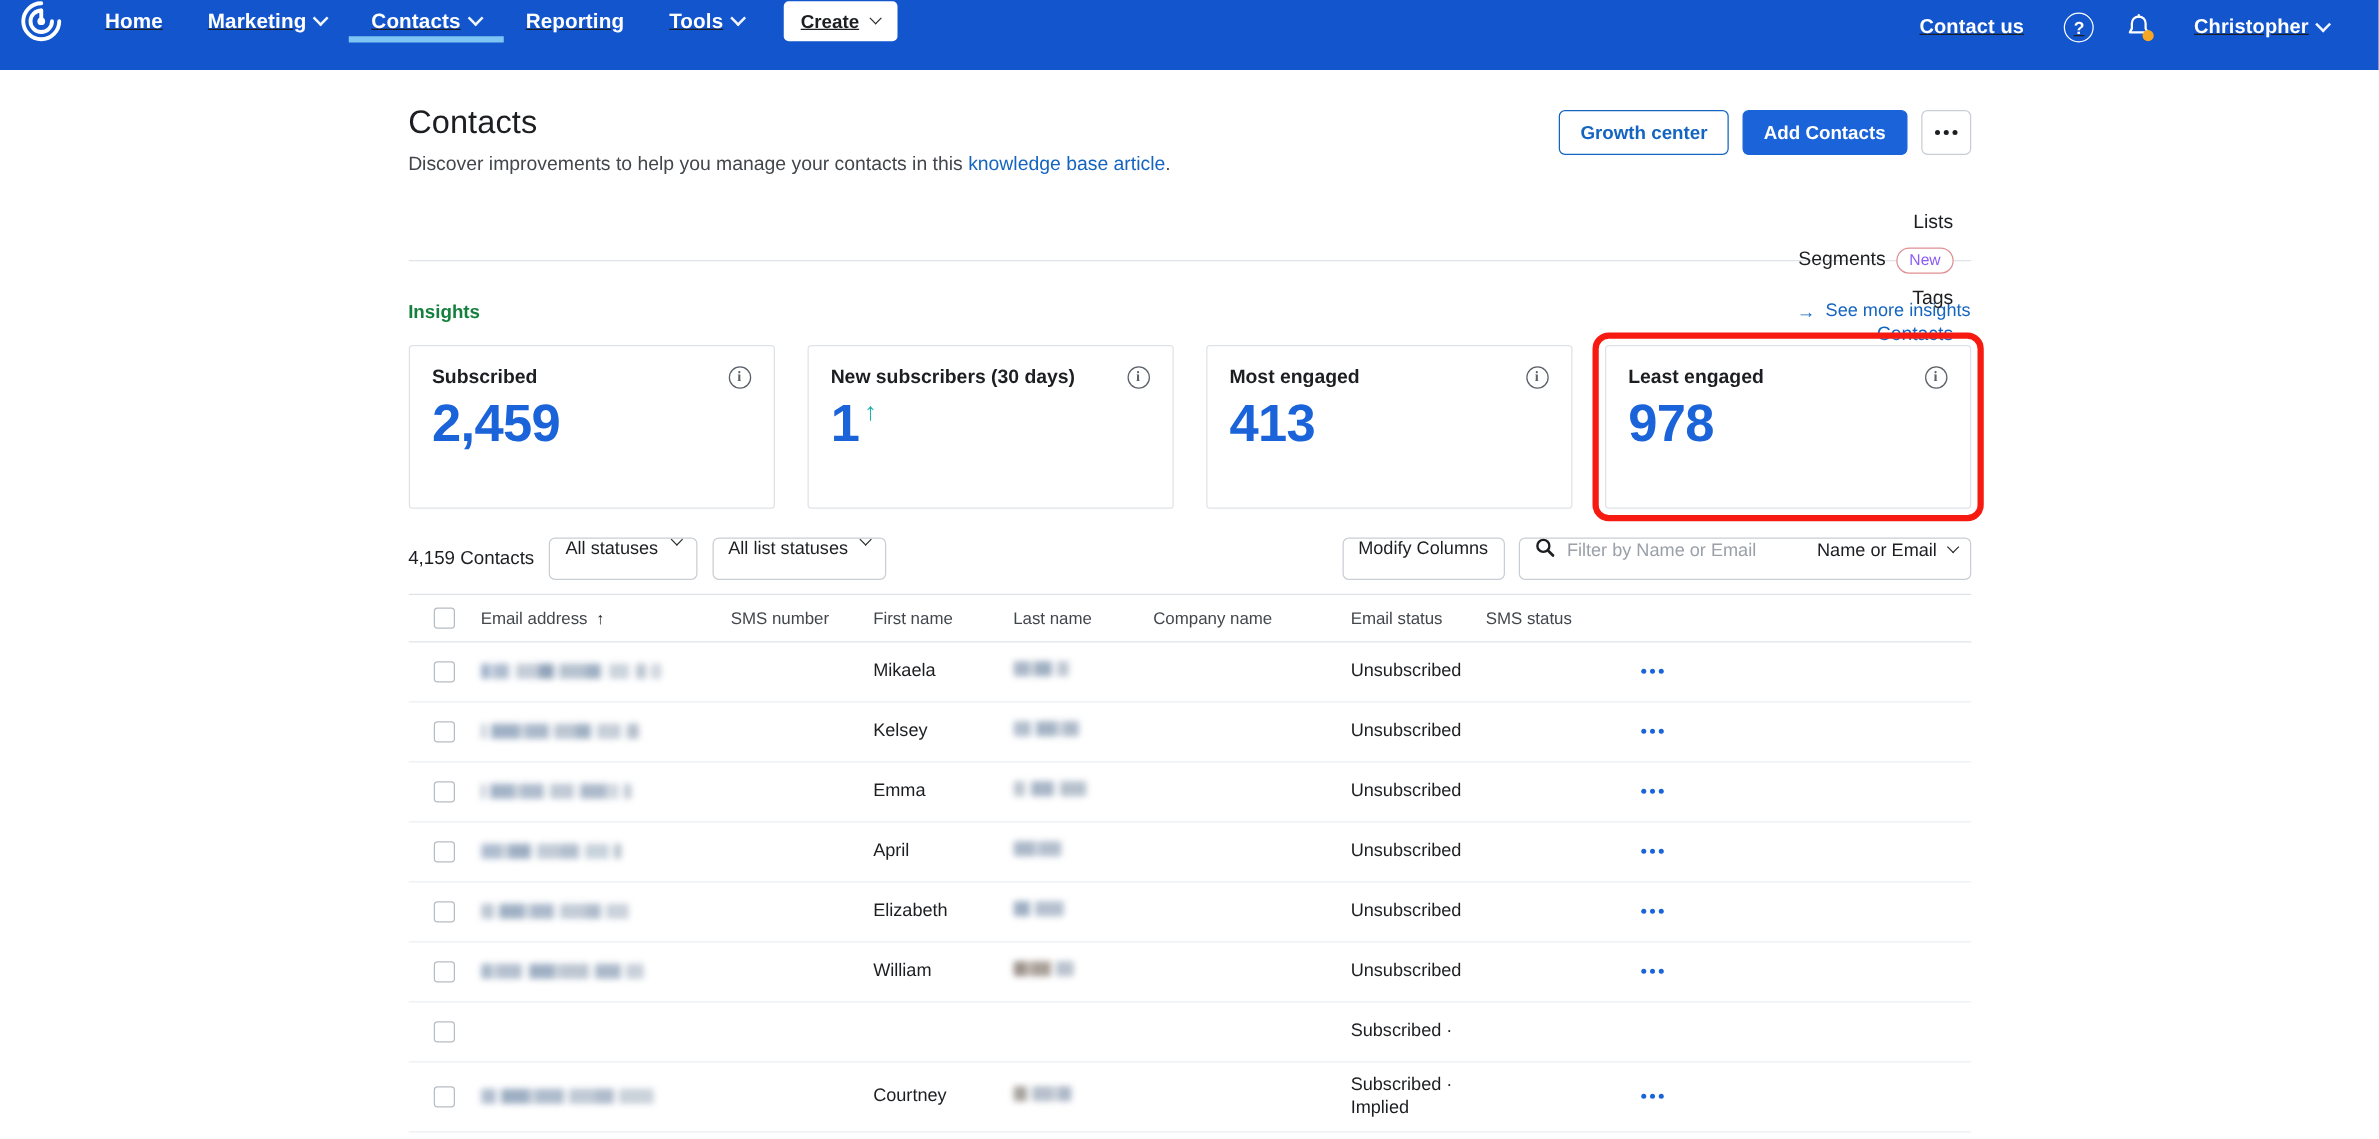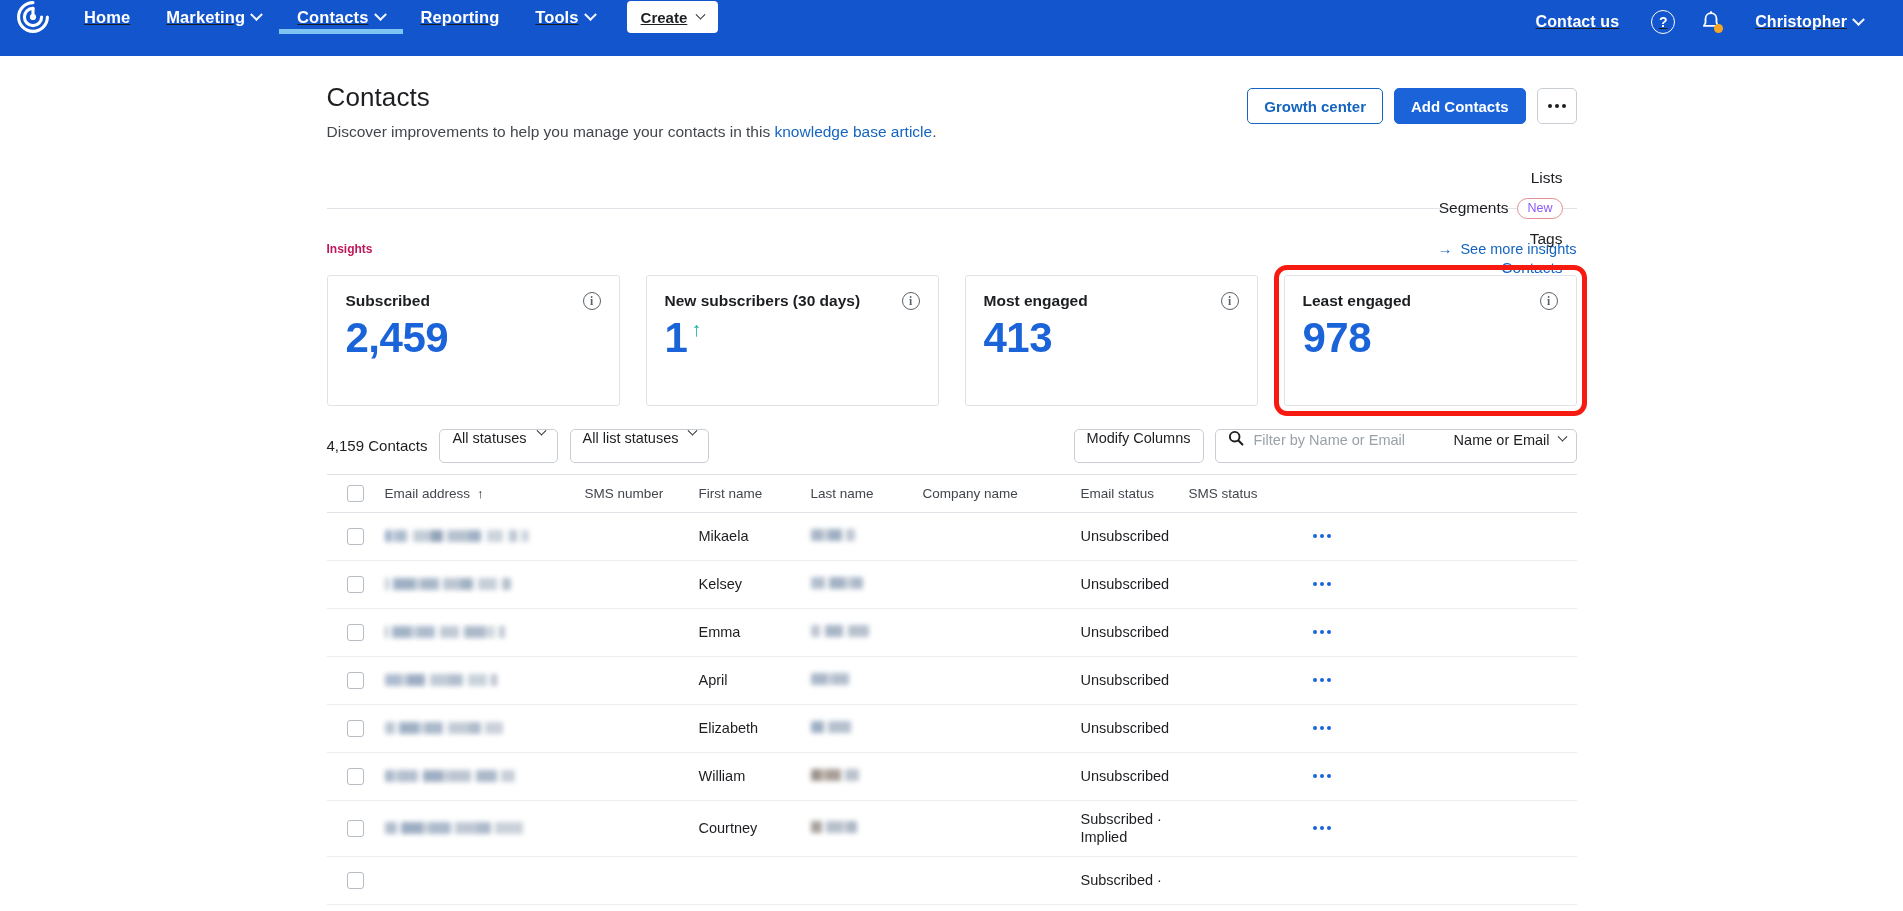--- a/index.html
+++ b/index.html
@@ -172,21 +172,21 @@
     padding: 2px 9px;
     line-height: 1.2;
     background: #fff;
   }
 
   
   .insights-head {
     margin-top: 32px;
     display: flex; align-items: center;
   }
-  .insights-title { font-size: 12px; font-weight: 700; color: #be185d; }
+  .insights-title { font-size: 15px; font-weight: 700; color: #15803d; }
   .see-more {
     margin-left: auto;
     display: flex; align-items: center; gap: 8px;
     color: #1565c0; font-size: 14.5px; cursor: pointer;
   }
   .arrow-right { font-size: 15px; line-height: 1; }
 
   .cards {
     margin-top: 18px;
     display: grid;
@@ -663,20 +663,34 @@
         <div class="c-sstat"></div>
         <div class="c-more">
           <span class="row-more">
             <span class="dot3 blue"></span>
             <span class="dot3 blue"></span>
             <span class="dot3 blue"></span>
           </span>
         </div>
       </div>
 
+      <div class="trow">
+        <div class="c-check">
+            <span class="cbox"></span>
+          </div>
+        <div class="c-email"></div>
+        <div class="c-sms"></div>
+        <div class="c-first"></div>
+        <div class="c-last"></div>
+        <div class="c-comp"></div>
+        <div class="c-estat">Subscribed ·</div>
+        <div class="c-sstat"></div>
+        <div class="c-more"></div>
+      </div>
+
       <div class="trow tall">
         <div class="c-check">
             <span class="cbox"></span>
           </div>
         <div class="c-email">
             <span class="redact rb7"></span>
           </div>
         <div class="c-sms"></div>
         <div class="c-first">Courtney</div>
         <div class="c-last"><span class="redact rl7"></span></div>
@@ -684,30 +698,16 @@
         <div class="c-estat">Subscribed · Implied</div>
         <div class="c-sstat"></div>
         <div class="c-more">
           <span class="row-more">
             <span class="dot3 blue"></span>
             <span class="dot3 blue"></span>
             <span class="dot3 blue"></span>
           </span>
         </div>
       </div>
-
-      <div class="trow">
-        <div class="c-check">
-            <span class="cbox"></span>
-          </div>
-        <div class="c-email"></div>
-        <div class="c-sms"></div>
-        <div class="c-first"></div>
-        <div class="c-last"></div>
-        <div class="c-comp"></div>
-        <div class="c-estat">Subscribed ·</div>
-        <div class="c-sstat"></div>
-        <div class="c-more"></div>
-      </div>
     </div>
 
   </div>
 </div>
 
 </body></html>

